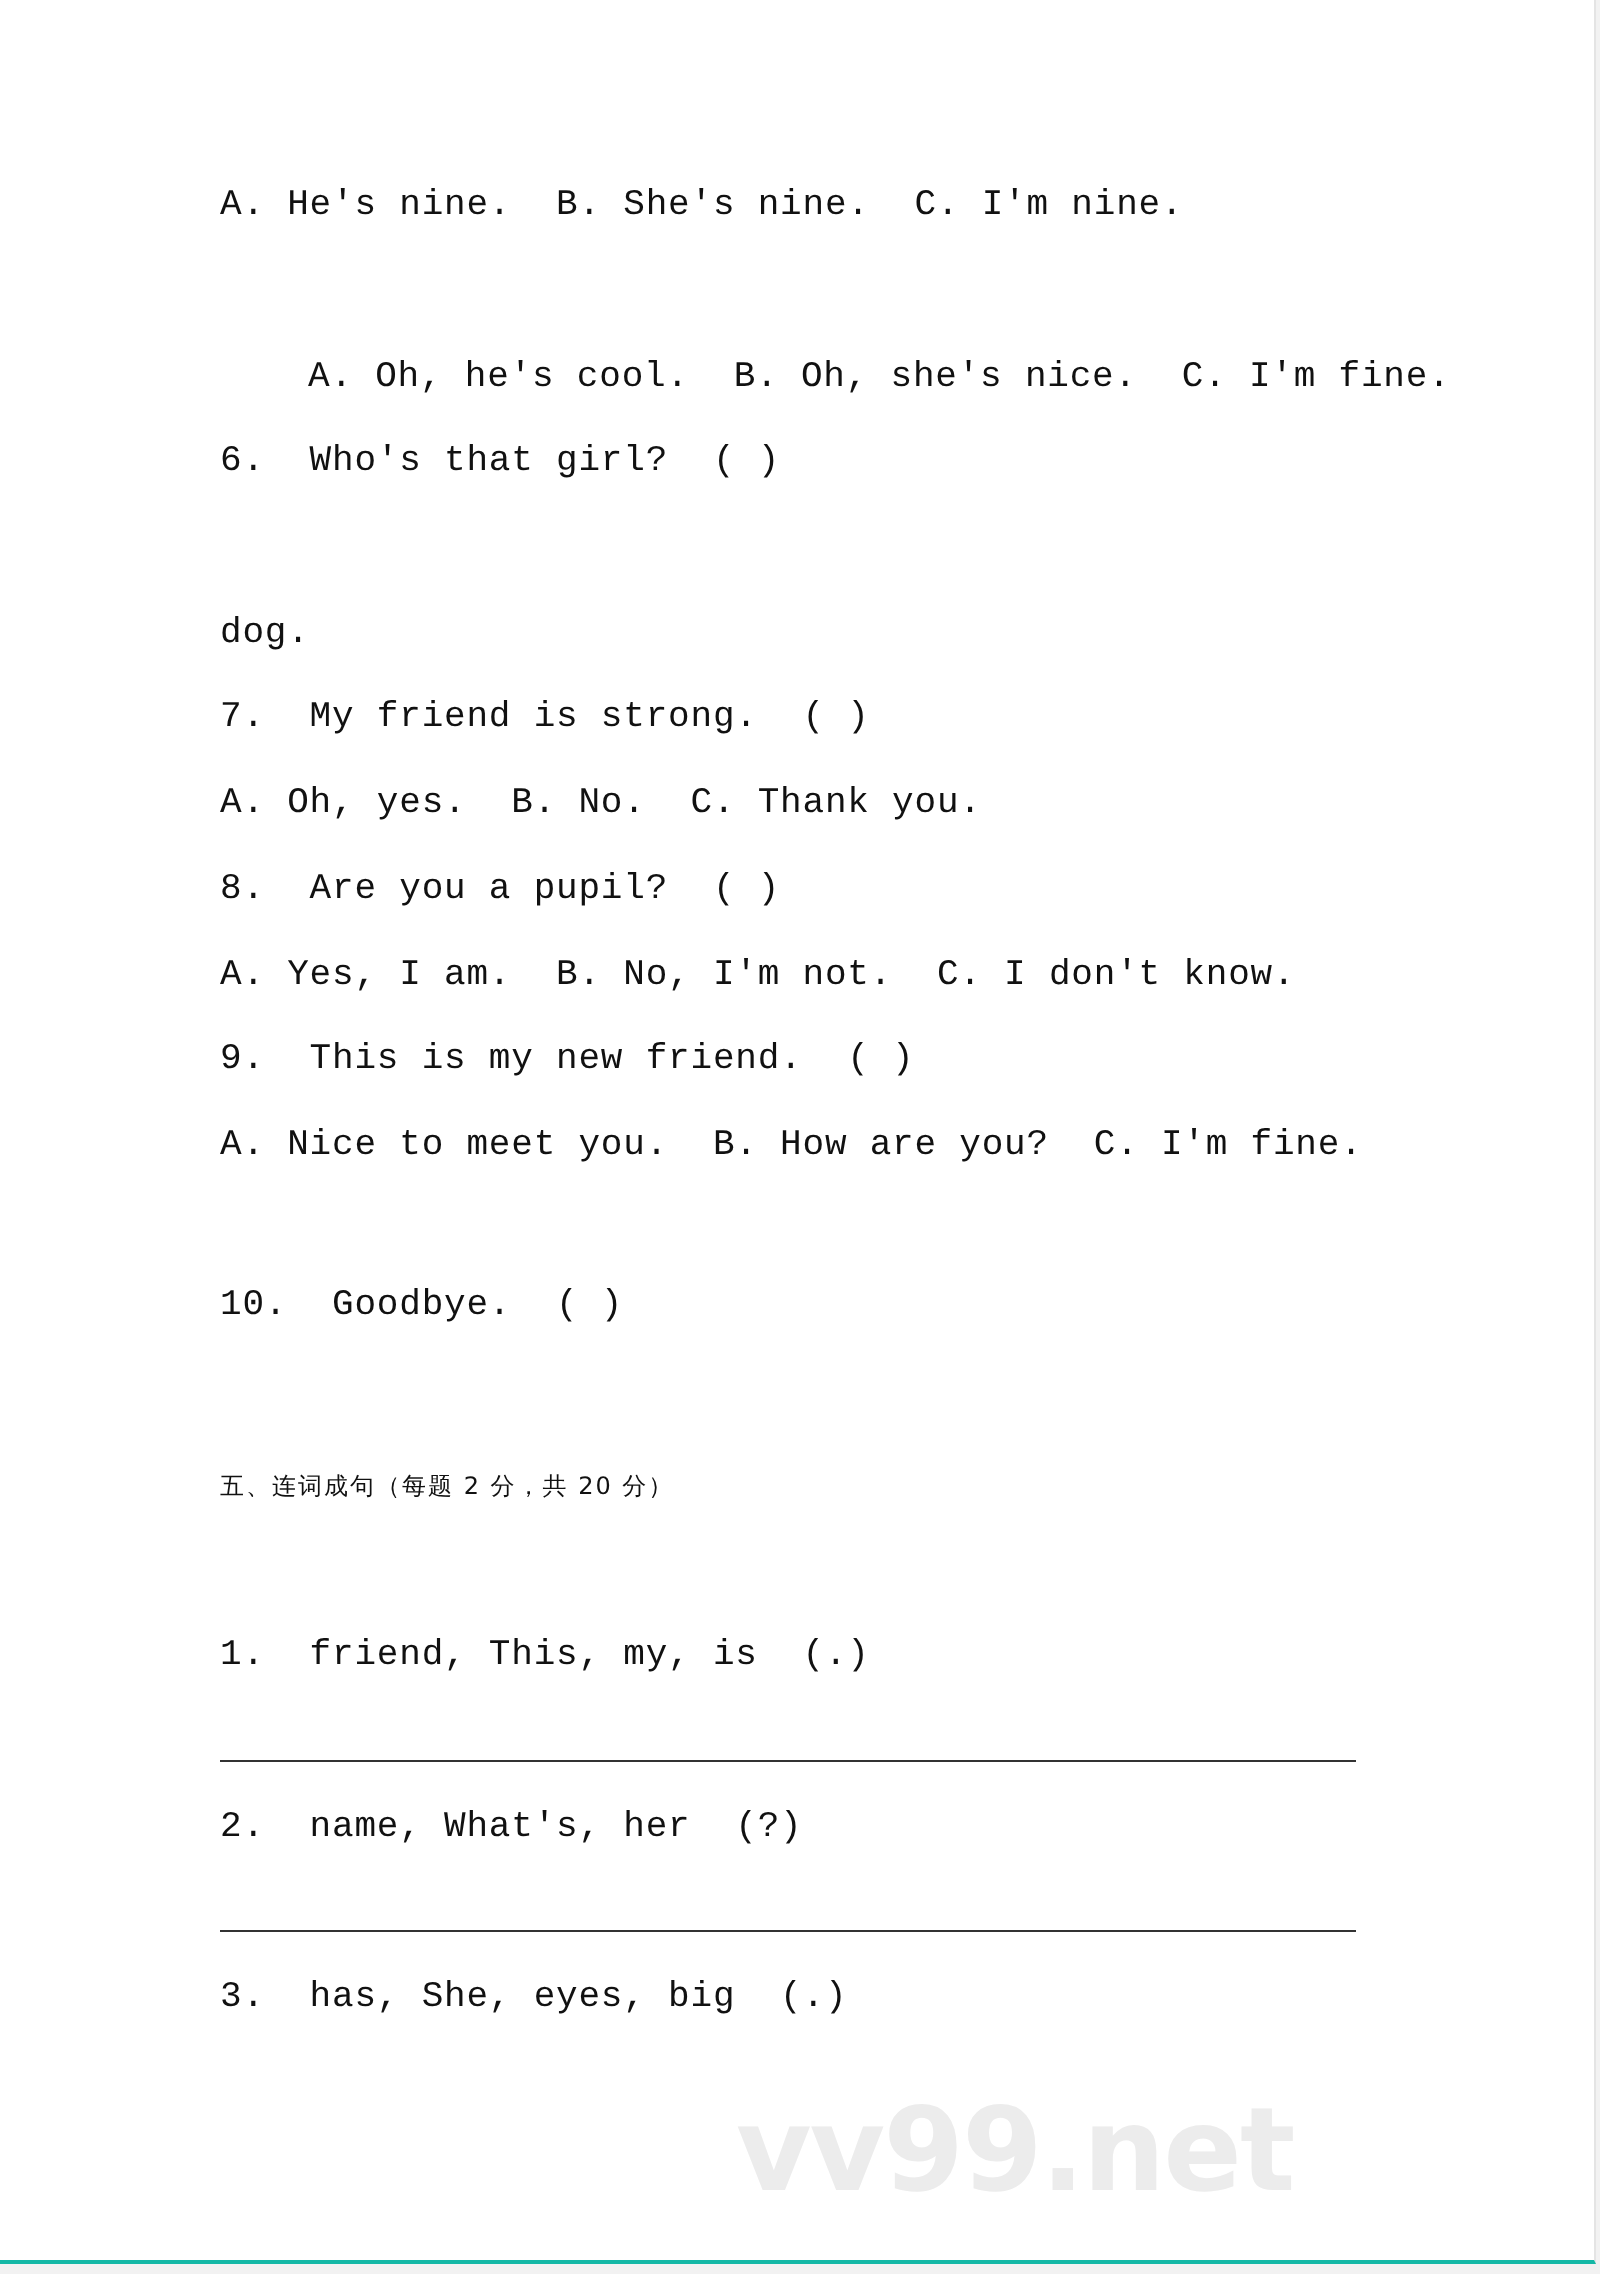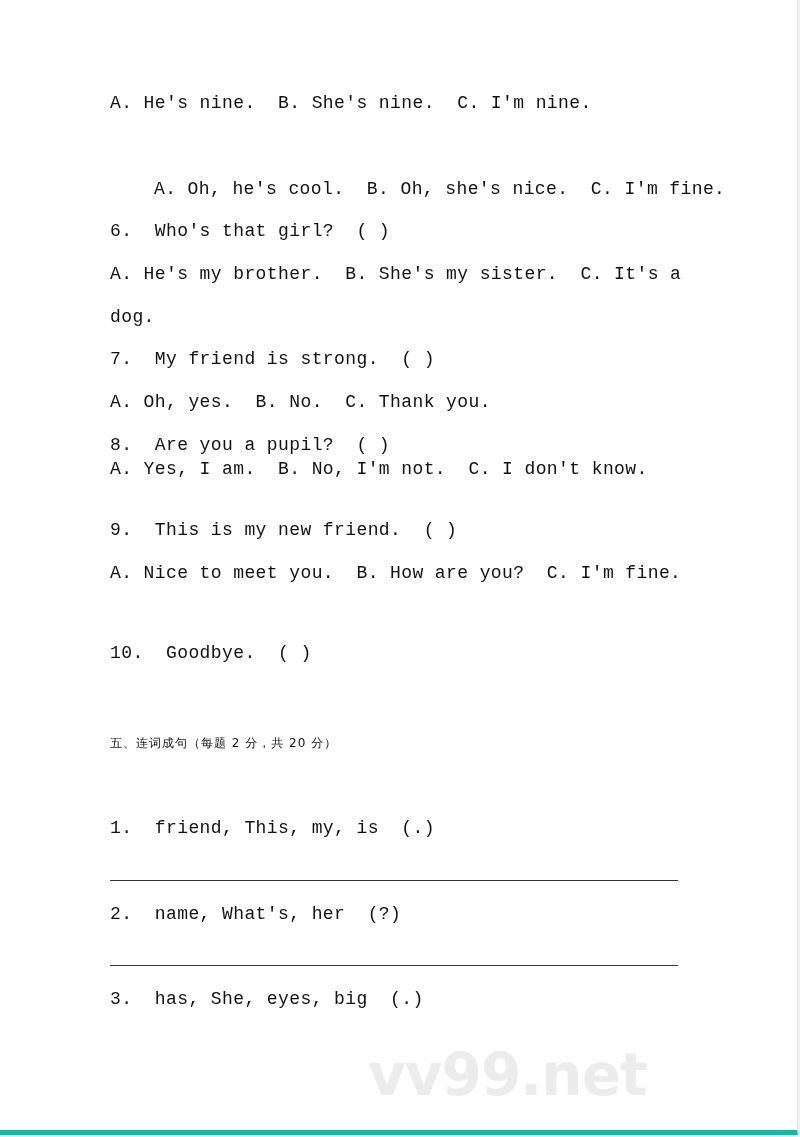--- a/index.html
+++ b/index.html
@@ -16,21 +16,21 @@
       color: #111;
     }
     .page {
       position: absolute;
       left: 0;
       top: 0;
       width: 797px;
       height: 1130px;
       background: #ffffff;
       border-right: 1px solid #e4e4e4;
-      border-bottom: 5px solid #14b8a6;
+      border-bottom: 2px solid #14b8a6;
     }
     .line {
       position: absolute;
       left: 110px;
       font-size: 18px;
       letter-spacing: 0.4px;
       white-space: pre;
       line-height: 24px;
     }
     .section-title {
@@ -63,26 +63,25 @@
     }
   </style>
 </head>
 <body>
 
 <div class="page">
 
   <div class="line" style="top:91px;">A. He's nine.  B. She's nine.  C. I'm nine.</div>
   <div class="line" style="top:177px;margin-left:44px;">A. Oh, he's cool.  B. Oh, she's nice.  C. I'm fine.</div>
   <div class="line" style="top:219px;">6.  Who's that girl?  ( )</div>
-  <div class="line" style="top:262px;">A. He's my brother.  B. She's my sister.  C. It's a</div>
   <div class="line" style="top:305px;">dog.</div>
   <div class="line" style="top:347px;">7.  My friend is strong.  ( )</div>
   <div class="line" style="top:390px;">A. Oh, yes.  B. No.  C. Thank you.</div>
   <div class="line" style="top:433px;">8.  Are you a pupil?  ( )</div>
-  <div class="line" style="top:457px;text-align:right;">A. Yes, I am.  B. No, I'm not.  C. I don't know.</div>
+  <div class="line" style="top:476px;text-align:right;">A. Yes, I am.  B. No, I'm not.  C. I don't know.</div>
   <div class="line" style="top:518px;">9.  This is my new friend.  ( )</div>
   <div class="line" style="top:561px;">A. Nice to meet you.  B. How are you?  C. I'm fine.</div>
   <div class="line" style="top:603px;margin-top:38px;">10.  Goodbye.  ( )</div>
 
   <div class="section-title" style="top:731px;">五、连词成句（每题 2 分，共 20 分）</div>
 
   <div class="line" style="top:816px;">1.  friend, This, my, is  (.)</div>
   <div class="answer-line" style="top:880px;"></div>
 
   <div class="line" style="top:902px;">2.  name, What's, her  (?)</div>

